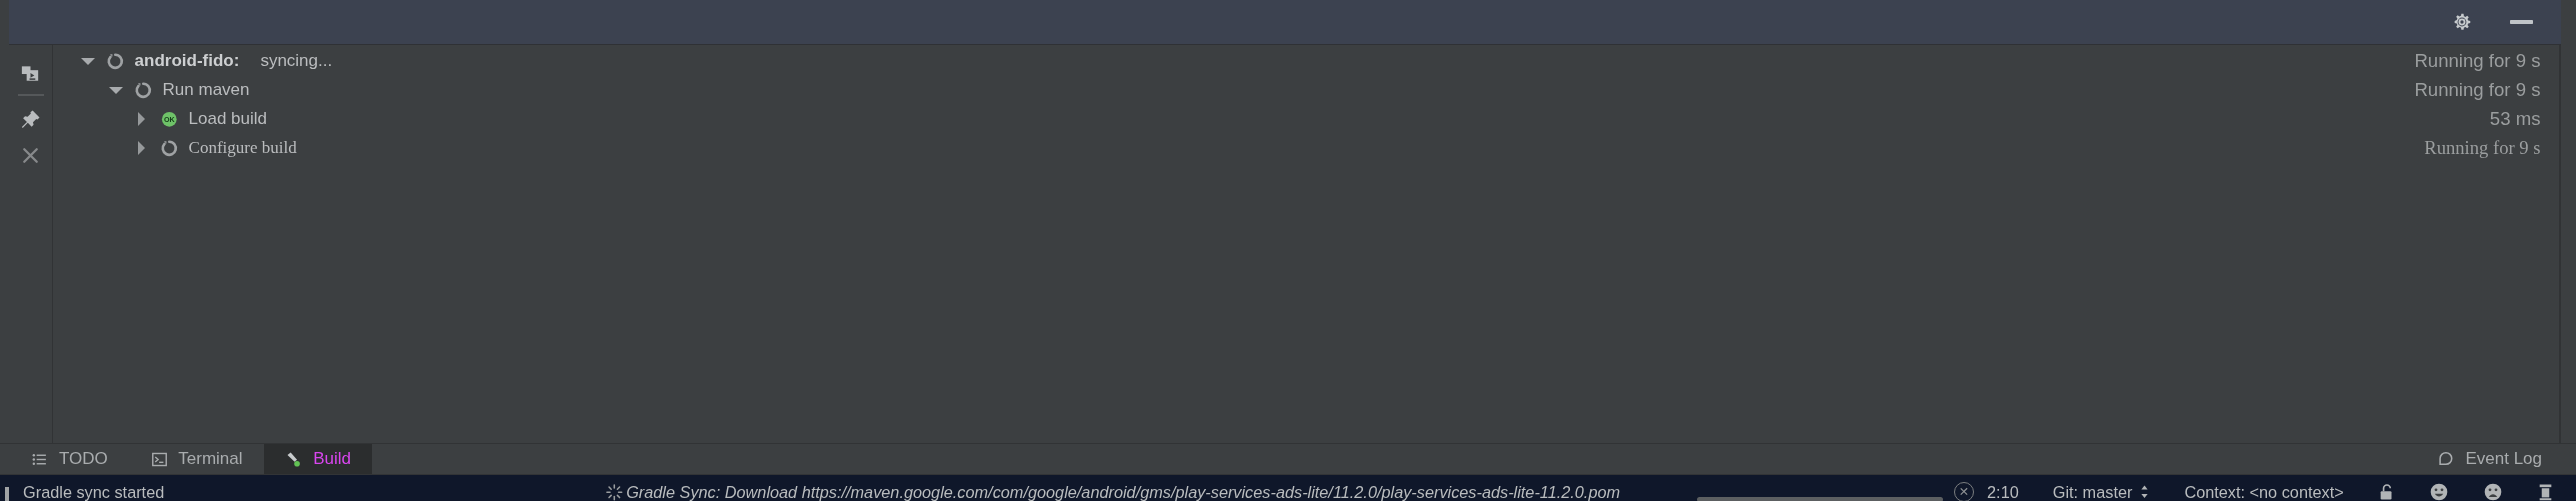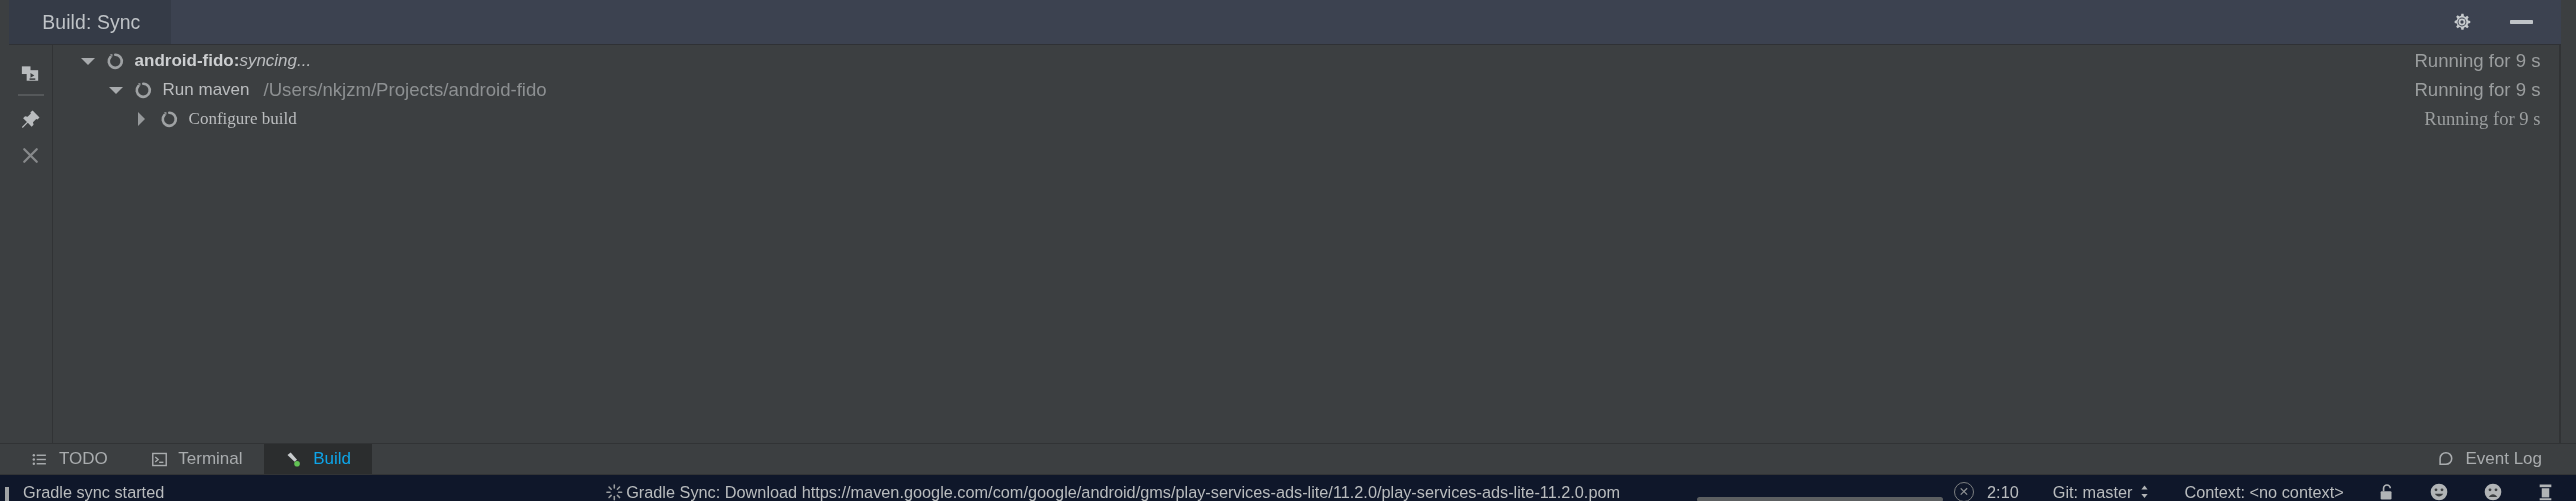--- a/index.html
+++ b/index.html
@@ -194,21 +194,21 @@
     align-items: center;
     gap: 10px;
     padding: 0 21px;
     font-size: 17px;
     color: #a9acae;
     cursor: default;
     white-space: nowrap;
   }
   .twbtn.active {
     background: #2b2d2e;
-    color: #0ea5e9;
+    color: #d946ef;
   }
   .twbtn-ico { width: 18.6px; height: 18.6px; display: flex; align-items:center; justify-content:center;}
   .twbtn u { text-decoration: underline; }
   .tw-bar-spacer { flex: 1 1 auto; }
   .twbtn.right { padding-right: 34px; }
 
   
   .status-bar {
     height: 28px;
     flex: 0 0 28px;
@@ -231,20 +231,21 @@
     padding-left: 9.3px;
     white-space: nowrap;
     color: #b9bcbe;
   }
   .sb-sep-space { flex: 1 1 auto; }
   .sb-progress-group {
     display: flex;
     align-items: center;
     gap: 3px;
     white-space: nowrap;
+    font-style: italic;
   }
   .spin-small { width: 18.6px; height: 18.6px; display:block;}
   .sb-progress-text { color: #b9bcbe; font-size: 16.3px; }
   .sb-bar-track {
     width: 246px; height: 5.4px;
     background: #5c5f61;
     border-radius: 3.1px;
     margin-left: 77px;
   }
   .sb-cancel {
@@ -280,23 +281,20 @@
   .sb-trash { width: 17px; height: 20px; display:block; }
 </style>
 </head>
 <body>
 
 <div id="app">
 
   <div class="tw-header">
     <div class="tw-header-left-gutter"></div>
     <div class="tw-header-bar">
-      <div class="tw-tab">
-        <span>Build: Sync</span>
-      </div>
       <div class="tw-header-spacer"></div>
       <div class="tw-header-actions">
         <div class="icon-btn">
           <svg class="gear-svg" viewBox="0 0 24 24" aria-hidden="true">
             <path fill="#c6cacd" d="M12 8.2a3.8 3.8 0 1 0 0 7.6 3.8 3.8 0 0 0 0-7.6zm0 5.6a1.8 1.8 0 1 1 0-3.6 1.8 1.8 0 0 1 0 3.6z"></path>
             <path fill="#c6cacd" d="M21 13.2v-2.4l-2.3-.38a6.9 6.9 0 0 0-.7-1.7l1.36-1.9-1.7-1.7-1.9 1.36a6.9 6.9 0 0 0-1.7-.7L13.7 3h-2.4l-.38 2.3a6.9 6.9 0 0 0-1.7.7L7.32 4.64l-1.7 1.7 1.36 1.9a6.9 6.9 0 0 0-.7 1.7L3.98 10.8v2.4l2.3.38c.16.6.4 1.17.7 1.7l-1.36 1.9 1.7 1.7 1.9-1.36c.53.3 1.1.54 1.7.7l.38 2.3h2.4l.38-2.3c.6-.16 1.17-.4 1.7-.7l1.9 1.36 1.7-1.7-1.36-1.9c.3-.53.54-1.1.7-1.7L21 13.2zm-9 3.6a4.8 4.8 0 1 1 0-9.6 4.8 4.8 0 0 1 0 9.6z"></path>
           </svg>
         </div>
         <div class="icon-btn">
           <div class="minimize-bar"></div>
@@ -336,39 +334,51 @@
         <div class="twisty">
             <span class="tri-down"></span>
           </div>
         <div class="node-icon">
           <svg class="spinner-ico" viewBox="0 0 24 24" aria-hidden="true">
             <path fill="none" stroke="#9fa2a4" stroke-width="3.4" stroke-linecap="round" d="M12 3.6a8.4 8.4 0 1 1-6.2 2.7"></path>
             <path fill="#9fa2a4" d="M5.1 2.9h3.2v3.2z"></path>
           </svg>
         </div>
         <span class="node-label bold">android-fido:</span>
-        <span class="node-label" style="margin-left:0;font-style:italic;">syncing...</span>
+        <span class="node-label" style="margin-left:21px;">syncing...</span>
         <div class="row-time">Running for 9 s</div>
       </div>
 
       <div class="tree-row" style="padding-left:51px;">
         <div class="twisty">
             <span class="tri-down"></span>
           </div>
         <div class="node-icon">
           <svg class="spinner-ico" viewBox="0 0 24 24" aria-hidden="true">
             <path fill="none" stroke="#9fa2a4" stroke-width="3.4" stroke-linecap="round" d="M12 3.6a8.4 8.4 0 1 1-6.2 2.7"></path>
             <path fill="#9fa2a4" d="M5.1 2.9h3.2v3.2z"></path>
           </svg>
         </div>
         <span class="node-label">Run maven</span>
-        <span class="node-sub">/Users/nkjzm/Projects/android-fido</span>
         <div class="row-time">Running for 9 s</div>
       </div>
 
+      <div class="tree-row" style="padding-left:77px;">
+        <div class="twisty">
+            <span class="tri-right"></span>
+          </div>
+        <div class="node-icon">
+          <svg class="ok-ico" viewBox="0 0 24 24" aria-hidden="true">
+            <circle cx="12" cy="12" r="9.5" fill="#6ec268"></circle>
+            <text x="12" y="15.6" font-family="Liberation Sans, sans-serif" font-size="9.2" font-weight="bold" fill="#16401a" text-anchor="middle">OK</text>
+          </svg>
+        </div>
+        <span class="node-label">Load build</span>
+        <div class="row-time">53 ms</div>
+      </div>
 
       <div class="tree-row" style="padding-left:77px;font-family:Liberation Serif, serif;">
         <div class="twisty">
             <span class="tri-right"></span>
           </div>
         <div class="node-icon">
           <svg class="spinner-ico" viewBox="0 0 24 24" aria-hidden="true">
             <path fill="none" stroke="#9fa2a4" stroke-width="3.4" stroke-linecap="round" d="M12 3.6a8.4 8.4 0 1 1-6.2 2.7"></path>
             <path fill="#9fa2a4" d="M5.1 2.9h3.2v3.2z"></path>
           </svg>

